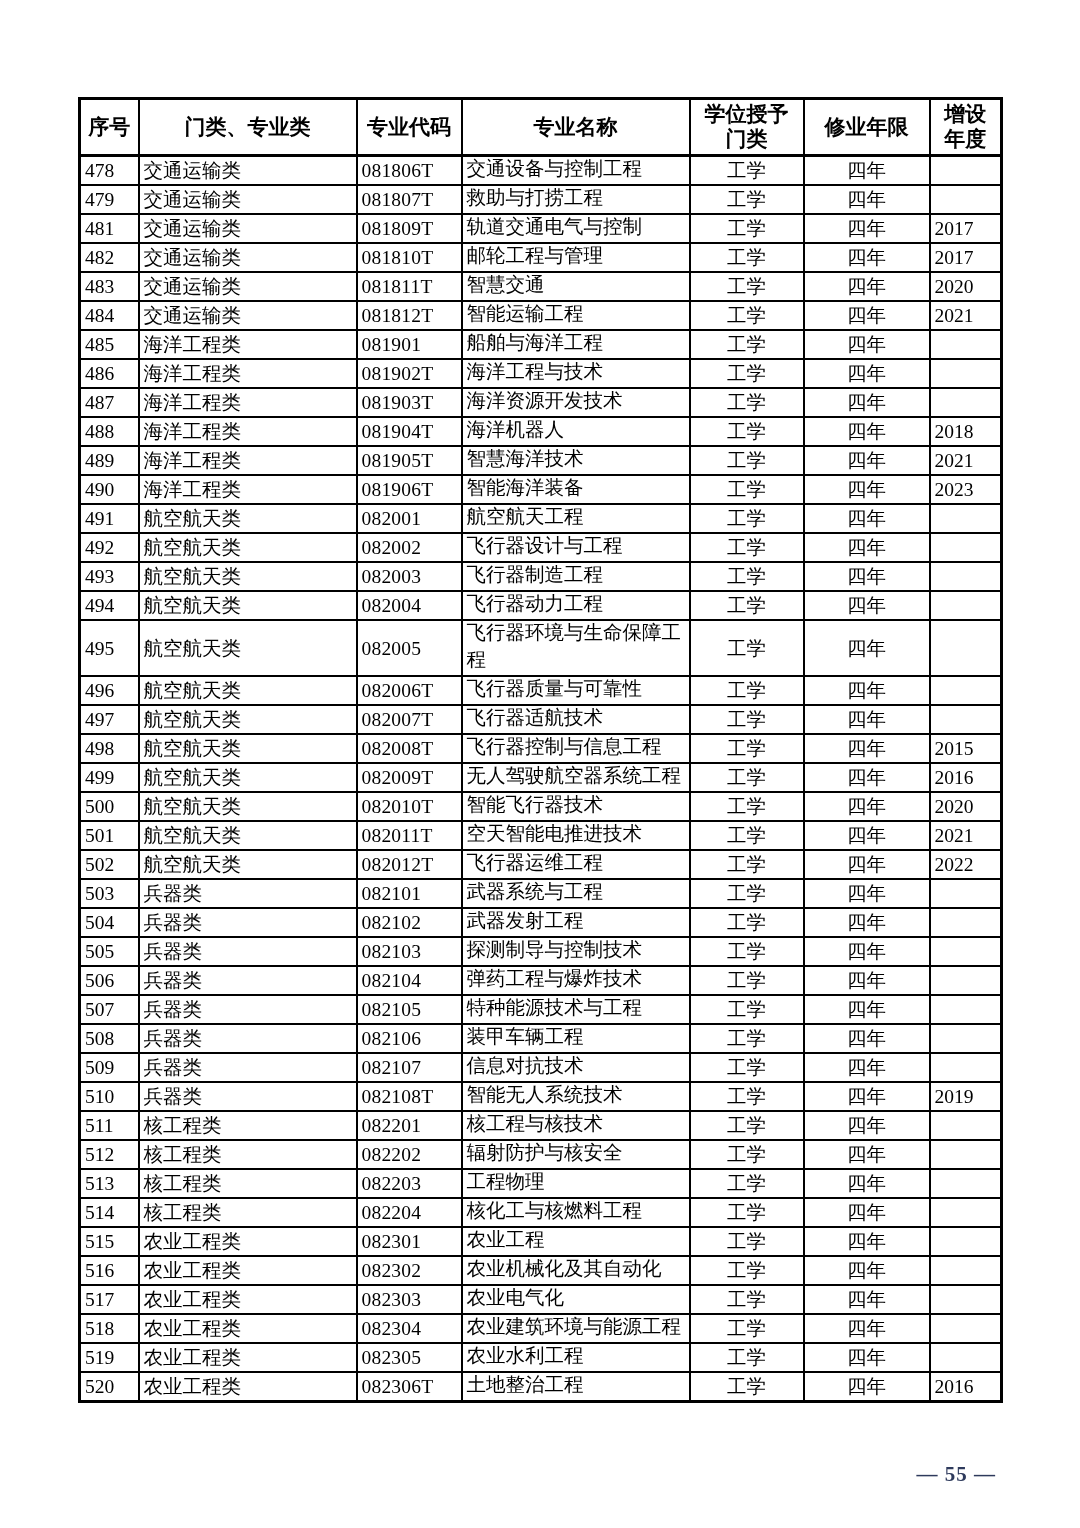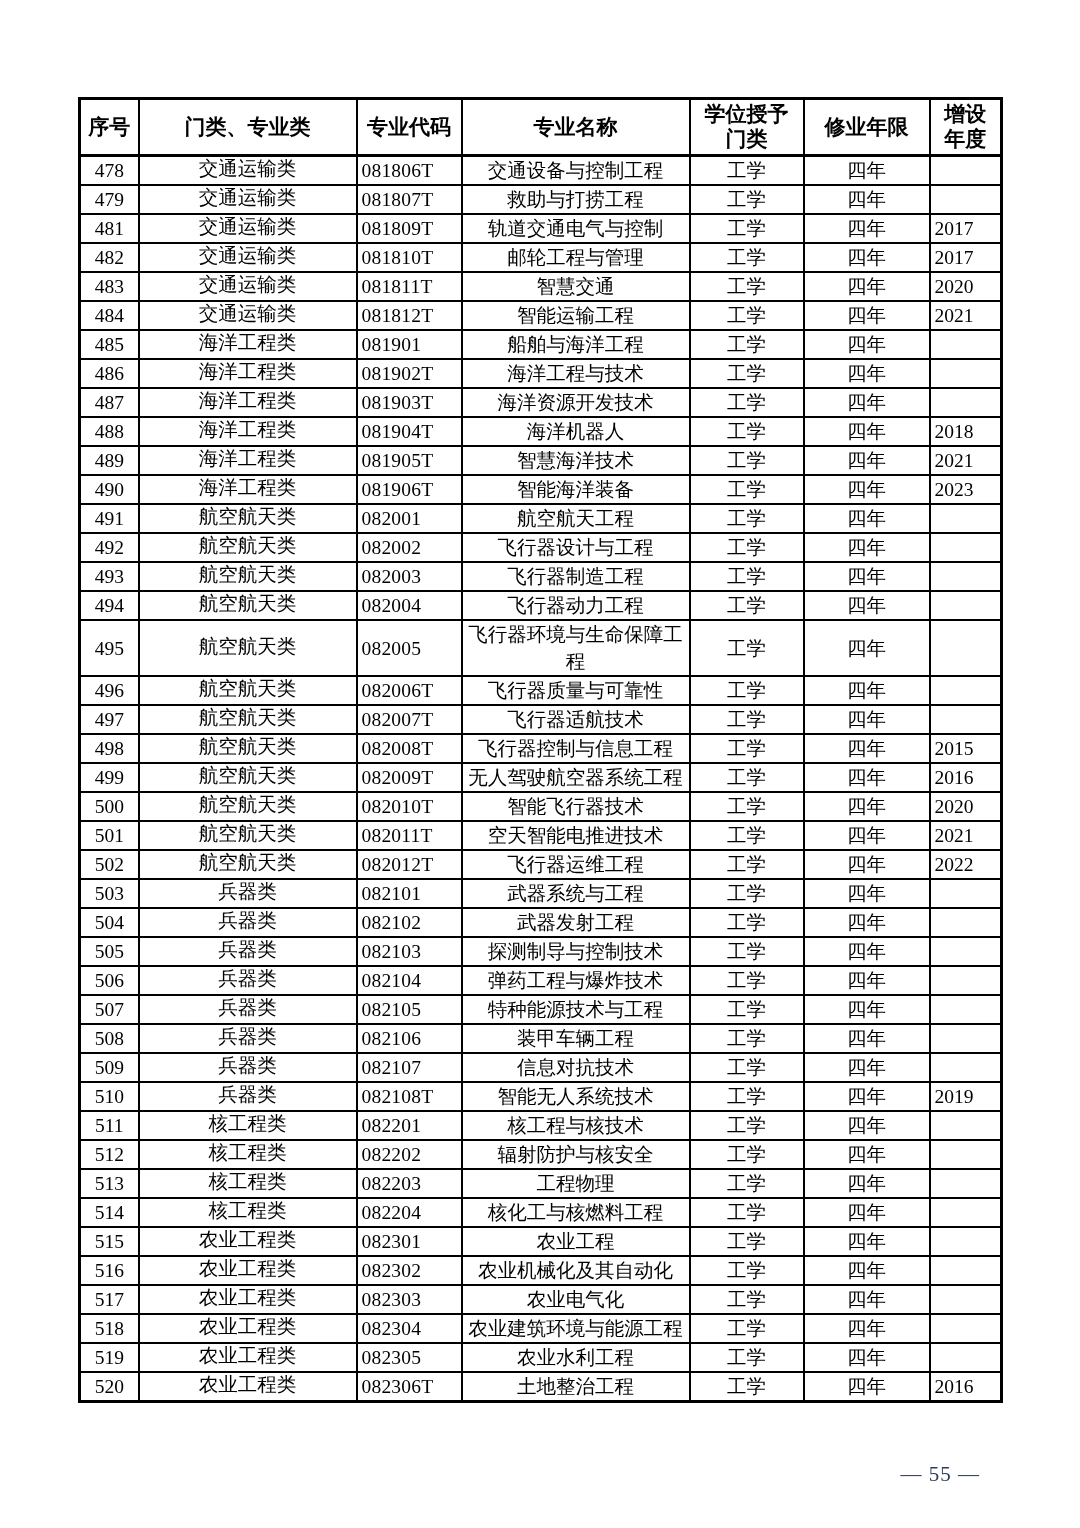--- a/index.html
+++ b/index.html
@@ -47,34 +47,35 @@
     padding: 1px 2px;
   }
   table.majors td {
     font-size: 19.5px;
     line-height: 27px;
     height: 27px;
     vertical-align: middle;
     padding: 0 4px;
     word-break: break-all;
   }
-  td.col0 { text-align: center; padding: 0 2px; }
-  td.col1 { text-align: center; padding-left: 6px; font-family: Liberation Mono, monospace; }
+  td.col0 { padding: 0 2px; }
+  td.col1 { text-align: left; padding-left: 6px; }
   td.col2 { text-align: left; padding-left: 5px; letter-spacing: 0.2px; }
-  td.col3 { text-align: center; padding-left: 5px; padding-right: 2px; }
+  td.col3 { text-align: left; padding-left: 5px; padding-right: 2px; font-family: Liberation Mono, monospace; }
   td.col4 { text-align: center; }
   td.col5 { text-align: center; }
   td.col6 { text-align: left; }
   .page-number {
     position: absolute;
     top: 1462px;
-    right: 100px;
+    right: 84px;
     font-size: 21px;
     letter-spacing: 1px;
     color: #2e3a5c;
+    font-weight: bold;
   }
 </style>
 </head>
 <body>
 
 <div class="page">
 
   <table class="majors">
     <colgroup>
       <col style="width:59px">

